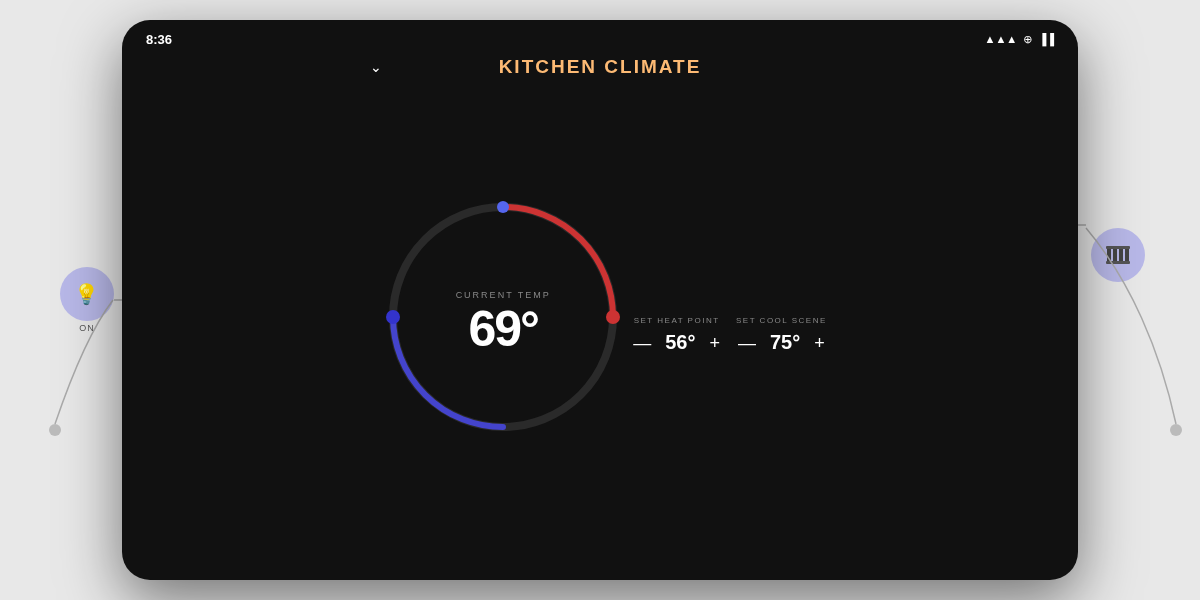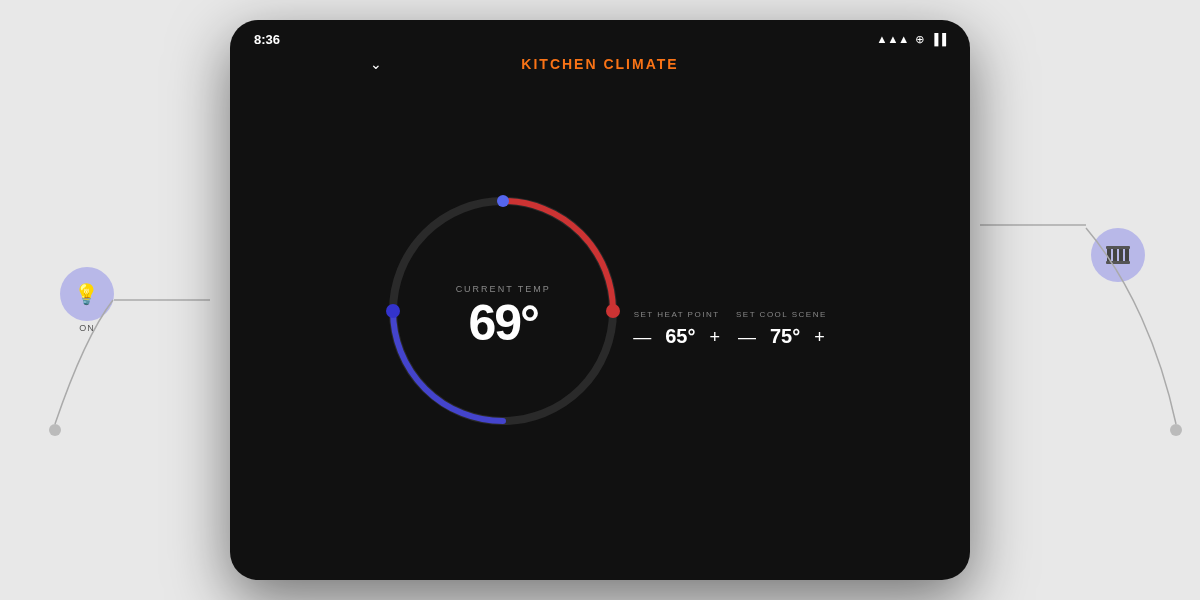--- a/index.html
+++ b/index.html
@@ -52,21 +52,21 @@
       border-radius: 50%;
       background: #b8b8e8;
       display: flex;
       align-items: center;
       justify-content: center;
       font-size: 18px;
     }
 
     
     .tablet {
-      width: 740px;
+      width: 956px;
       height: 560px;
       background: #111;
       border-radius: 28px;
       position: relative;
       box-shadow: 0 20px 60px rgba(0,0,0,0.5);
       overflow: hidden;
     }
 
     
     .status-bar {
@@ -91,22 +91,22 @@
 
     
     .nav-bar {
       display: flex;
       justify-content: center;
       align-items: center;
       padding: 6px 0 8px;
       position: relative;
     }
     .nav-title {
-      color: #f97316;
-      font-size: 14px;
+      color: #fdba74;
+      font-size: 19px;
       font-weight: 600;
       letter-spacing: 2px;
     }
     .nav-chevron {
       position: absolute;
       left: 50%;
       transform: translateX(-230px);
       color: #fff;
       font-size: 14px;
     }
@@ -360,21 +360,21 @@
           <span class="current-temp-label">CURRENT TEMP</span>
           <span class="current-temp-value">69°</span>
         </div>
       </div>
 
       <div class="bottom-controls">
         <div class="point-control">
           <span class="point-label">SET HEAT POINT</span>
           <div class="point-adjuster">
             <button class="point-btn">—</button>
-            <span class="point-value">65°</span>
+            <span class="point-value">56°</span>
             <button class="point-btn">+</button>
           </div>
         </div>
 
         <div class="point-control">
           <span class="point-label">SET COOL SCENE</span>
           <div class="point-adjuster">
             <button class="point-btn">—</button>
             <span class="point-value">75°</span>
             <button class="point-btn">+</button>

